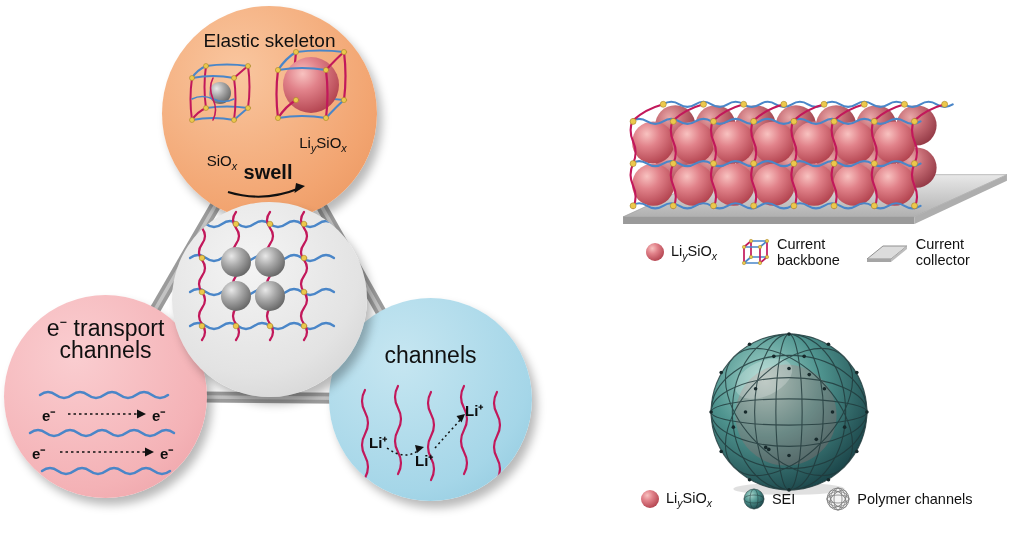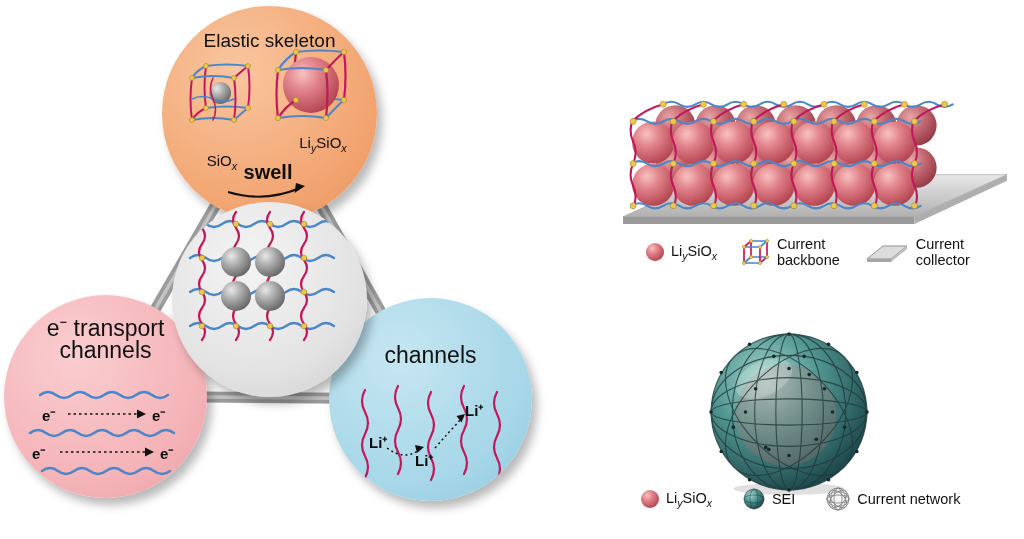--- a/index.html
+++ b/index.html
@@ -468,17 +468,17 @@
         <g stroke="#808080" stroke-width="0.8" fill="none">
           <circle cx="13" cy="13" r="11"></circle>
           <ellipse cx="13" cy="13" rx="11" ry="4"></ellipse>
           <ellipse cx="13" cy="13" rx="11" ry="7.5"></ellipse>
           <ellipse cx="13" cy="13" rx="4" ry="11"></ellipse>
           <ellipse cx="13" cy="13" rx="7.5" ry="11"></ellipse>
           <ellipse cx="13" cy="13" rx="11" ry="6" transform="rotate(45 13 13)"></ellipse>
           <ellipse cx="13" cy="13" rx="11" ry="6" transform="rotate(-45 13 13)"></ellipse>
         </g>
       </svg>
-      <span>Current network</span>
+      <span>Polymer channels</span>
     </div>
   </div>
 
 </div>
 
 </body></html>

